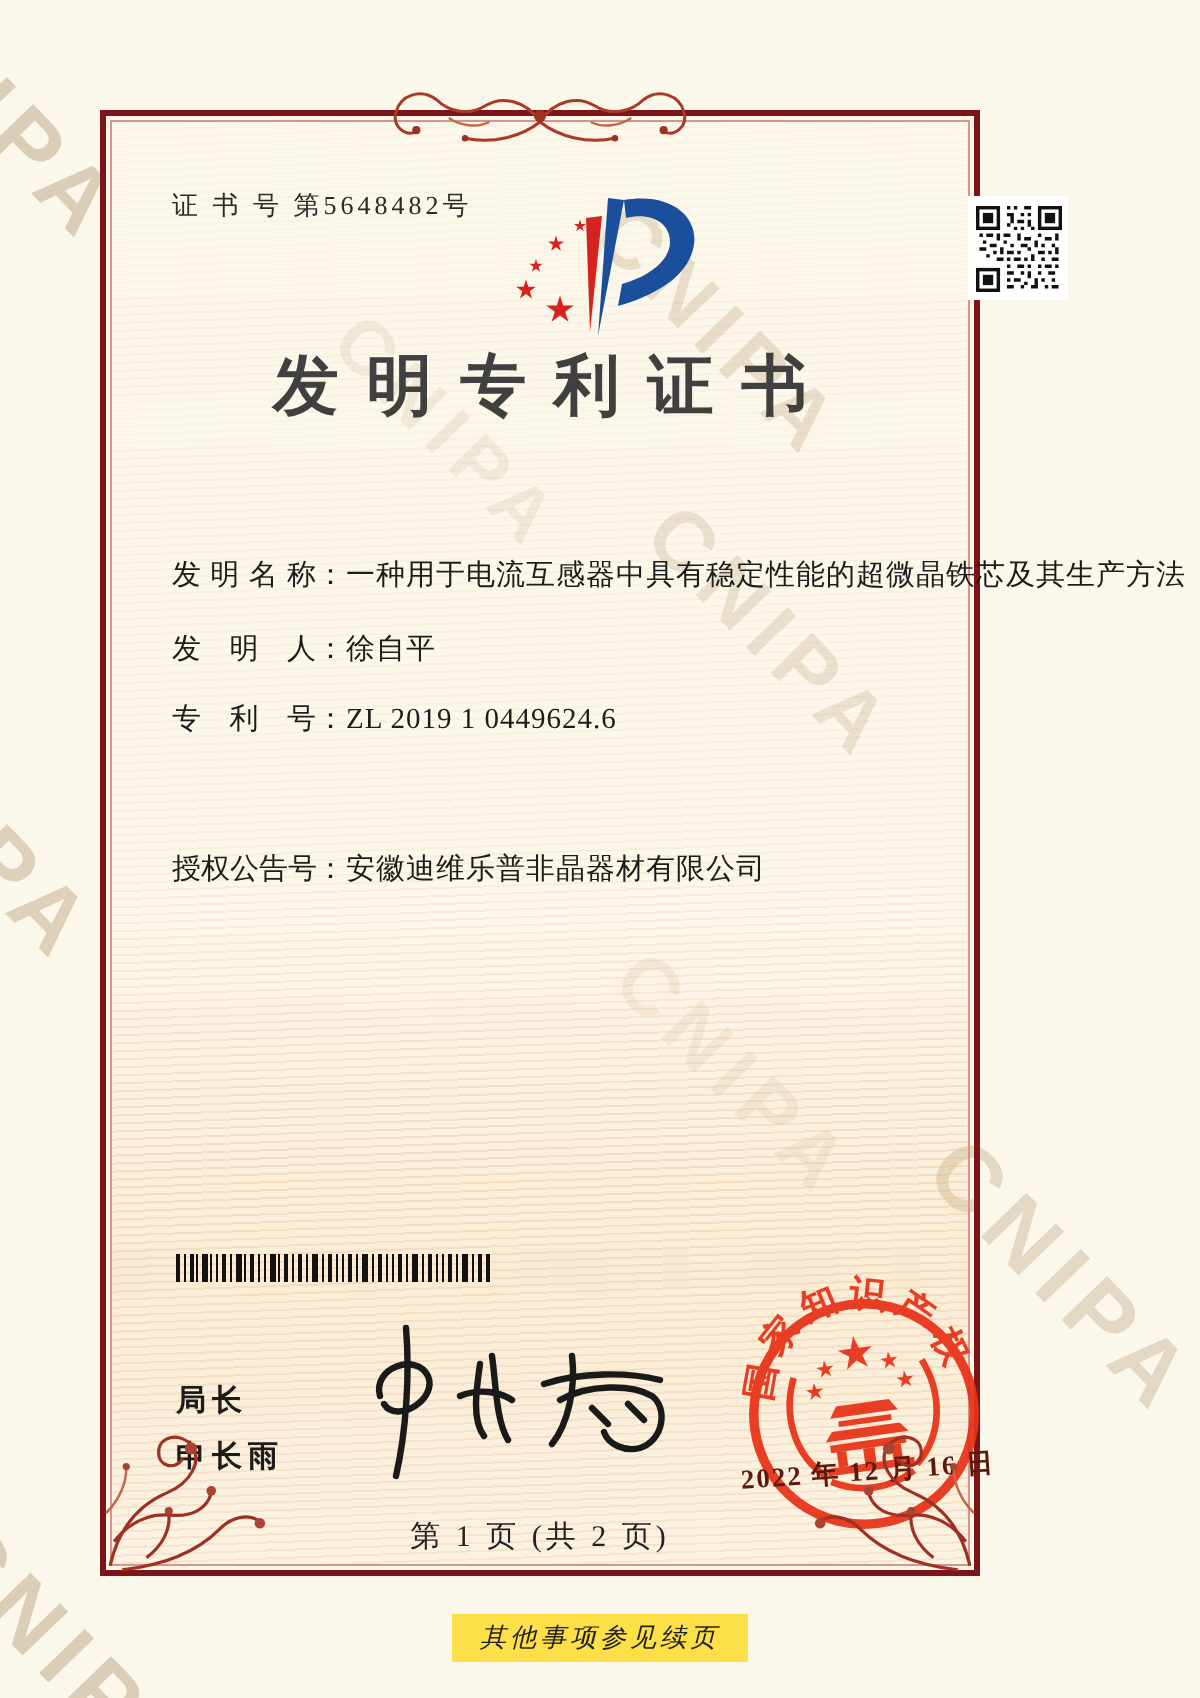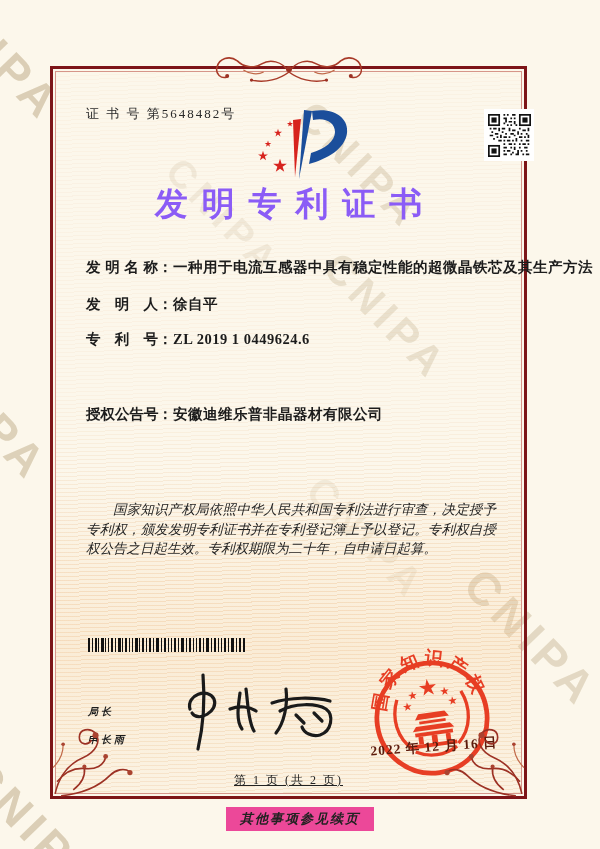--- a/index.html
+++ b/index.html
@@ -11,73 +11,73 @@
   }
   
   .wm-layer{position:absolute;inset:0;z-index:1;pointer-events:none;}
   .wm{
     position:absolute;font-family:"Liberation Sans","DejaVu Sans",sans-serif;
     font-weight:bold;font-size:46px;letter-spacing:6px;color:#d3c5a9;
     transform:rotate(46deg);transform-origin:left top;white-space:nowrap;
   }
   
   .frame{
-    position:absolute;left:50px;top:66px;width:477px;height:733px;z-index:2;
+    position:absolute;left:50px;top:55px;width:440px;height:733px;z-index:2;
     border:3px solid #7d1518;box-sizing:border-box;
   }
   .frame::before{content:"";position:absolute;inset:2px;border:1px solid #d6958a;pointer-events:none;}
   .guilloche{
     position:absolute;inset:3px;pointer-events:none;
     background:repeating-linear-gradient(178deg,rgba(230,172,116,0.30) 0 1px,rgba(255,255,255,0) 1px 4px);
     -webkit-mask-image:linear-gradient(180deg,rgba(0,0,0,0.20) 0%,rgba(0,0,0,0.25) 45%,rgba(0,0,0,0.95) 72%,rgba(0,0,0,0.7) 100%);
     mask-image:linear-gradient(180deg,rgba(0,0,0,0.20) 0%,rgba(0,0,0,0.25) 45%,rgba(0,0,0,0.95) 72%,rgba(0,0,0,0.7) 100%);
   }
   .tint{
     position:absolute;inset:3px;pointer-events:none;
     background:linear-gradient(180deg,rgba(247,238,222,0) 55%,rgba(243,196,138,0.22) 80%,rgba(245,210,165,0.12) 100%);
   }
   
   .cert-no{position:absolute;left:33px;top:36px;font-size:13px;letter-spacing:2px;color:#2a2a2a;}
   .logo{position:absolute;left:198px;top:38px;width:104px;height:76px;}
   .qr{position:absolute;left:431px;top:40px;width:50px;height:52px;background:#ffffff;display:flex;align-items:center;justify-content:center;}
   .qr svg{width:43px;height:43px;}
   .title{
     position:absolute;left:0;right:0;top:113px;text-align:center;
-    font-size:33px;font-weight:bold;letter-spacing:0.42em;padding-left:0.42em;color:#8b5cf6;
-  }
-  
-  .frow{position:absolute;left:33px;right:18px;font-size:14.5px;font-weight:700;line-height:21px;white-space:nowrap;}
+    font-size:33px;font-weight:bold;letter-spacing:0.42em;padding-left:0.42em;color:#404040;
+  }
+  
+  .frow{position:absolute;left:33px;right:18px;font-size:14.5px;font-weight:400;line-height:21px;white-space:nowrap;margin-top:32px;}
   .flabel{display:inline-block;width:72px;text-align:justify;text-align-last:justify;vertical-align:top;}
   .fcolon{display:inline-block;width:15px;vertical-align:top;}
   .fvalue{letter-spacing:0.5px;}
   .fgroup2{position:absolute;left:225px;top:0;white-space:nowrap;}
   
   .body-text{
     position:absolute;left:33px;right:28px;top:431px;
     font-size:13.5px;line-height:19.5px;font-style:italic;text-align:justify;color:#232323;
   }
   .body-text p{margin:0;text-indent:2em;}
   
   .barcode{position:absolute;left:35px;top:569px;width:157px;height:14px;}
-  .officer{position:absolute;left:35px;top:629px;font-size:10px;font-weight:bold;letter-spacing:3px;line-height:28px;font-style:italic;}
+  .officer{position:absolute;left:35px;top:629px;font-size:15px;font-weight:bold;letter-spacing:3px;line-height:28px;}
   .signature{position:absolute;left:115px;top:600px;width:175px;height:85px;}
   .seal{position:absolute;left:303px;top:573px;width:152px;height:152px;}
   .seal-date{
     position:absolute;left:296px;top:669px;width:170px;text-align:center;
     font-size:13.5px;font-weight:bold;color:#5c1a0c;letter-spacing:1px;transform:rotate(-4deg);
   }
-  .page-no{position:absolute;left:0;right:0;bottom:7px;text-align:center;font-size:12px;letter-spacing:2px;color:#222;text-decoration:underline;}
+  .page-no{position:absolute;left:0;right:0;bottom:7px;text-align:center;font-size:15px;letter-spacing:2px;color:#222;}
   
   .orn-top{position:absolute;left:50%;top:-14px;transform:translateX(-50%);width:152px;height:32px;}
   .orn-bl{position:absolute;left:-2px;bottom:-2px;width:86px;height:71px;}
   .orn-br{position:absolute;right:-2px;bottom:-2px;width:86px;height:71px;transform:scaleX(-1);}
   
   .note{
     position:absolute;top:807px;left:50%;transform:translateX(-50%);z-index:3;
-    background:#ec4899;padding:3px 14px;font-size:13px;font-style:italic;letter-spacing:2px;color:#222;white-space:nowrap;font-weight:bold;
+    background:#fde047;padding:3px 14px;font-size:13px;font-style:italic;letter-spacing:2px;color:#222;white-space:nowrap;
   }
   svg{display:block;}
 </style>
 </head>
 <body>
 
 <svg width="0" height="0" style="position:absolute">
   <defs>
     <path id="st" d="M0,-10L2.25,-3.09L9.51,-3.09L3.63,1.18L5.88,8.09L0,3.82L-5.88,8.09L-3.63,1.18L-9.51,-3.09L-2.25,-3.09Z"></path>
   </defs>
@@ -155,21 +155,20 @@
     <span class="flabel">发明人</span><span class="fcolon">：</span><span class="fvalue">徐自平</span>
   </div>
   <div class="frow" style="top:260px">
     <span class="flabel">专利号</span><span class="fcolon">：</span><span class="fvalue">ZL 2019 1 0449624.6</span>
   </div>
   <div class="frow" style="top:335px">
     <span class="flabel">授权公告号</span><span class="fcolon">：</span><span class="fvalue">安徽迪维乐普非晶器材有限公司</span>
   </div>
 
   <div class="body-text">
-    <p>国家知识产权局依照中华人民共和国专利法进行审查，决定授予专利权，颁发发明专利证书并在专利登记簿上予以登记。专利权自授权公告之日起生效。专利权期限为二十年，自申请日起算。</p>
   </div>
 
   <svg class="barcode" viewBox="0 0 157 14" preserveAspectRatio="none">
     <path fill="#111" d="M0 0h2v14h-2z M4 0h1v14h-1z M7 0h2v14h-2z M10 0h1v14h-1z M13 0h3v14h-3z M17 0h1v14h-1z M20 0h1v14h-1z M23 0h2v14h-2z M27 0h1v14h-1z M30 0h3v14h-3z M34 0h1v14h-1z M37 0h2v14h-2z M41 0h1v14h-1z M44 0h1v14h-1z M47 0h3v14h-3z M51 0h1v14h-1z M54 0h2v14h-2z M58 0h1v14h-1z M61 0h2v14h-2z M65 0h1v14h-1z M68 0h3v14h-3z M73 0h1v14h-1z M76 0h2v14h-2z M80 0h1v14h-1z M83 0h1v14h-1z M86 0h2v14h-2z M90 0h1v14h-1z M93 0h3v14h-3z M98 0h1v14h-1z M101 0h2v14h-2z M105 0h1v14h-1z M108 0h1v14h-1z M111 0h2v14h-2z M115 0h1v14h-1z M118 0h3v14h-3z M123 0h1v14h-1z M126 0h2v14h-2z M130 0h1v14h-1z M133 0h1v14h-1z M136 0h2v14h-2z M140 0h1v14h-1z M143 0h3v14h-3z M148 0h1v14h-1z M151 0h2v14h-2z M155 0h2v14h-2z"></path>
   </svg>
 
   <div class="officer">
     <div>局长</div>
     <div>申长雨</div>
   </div>

